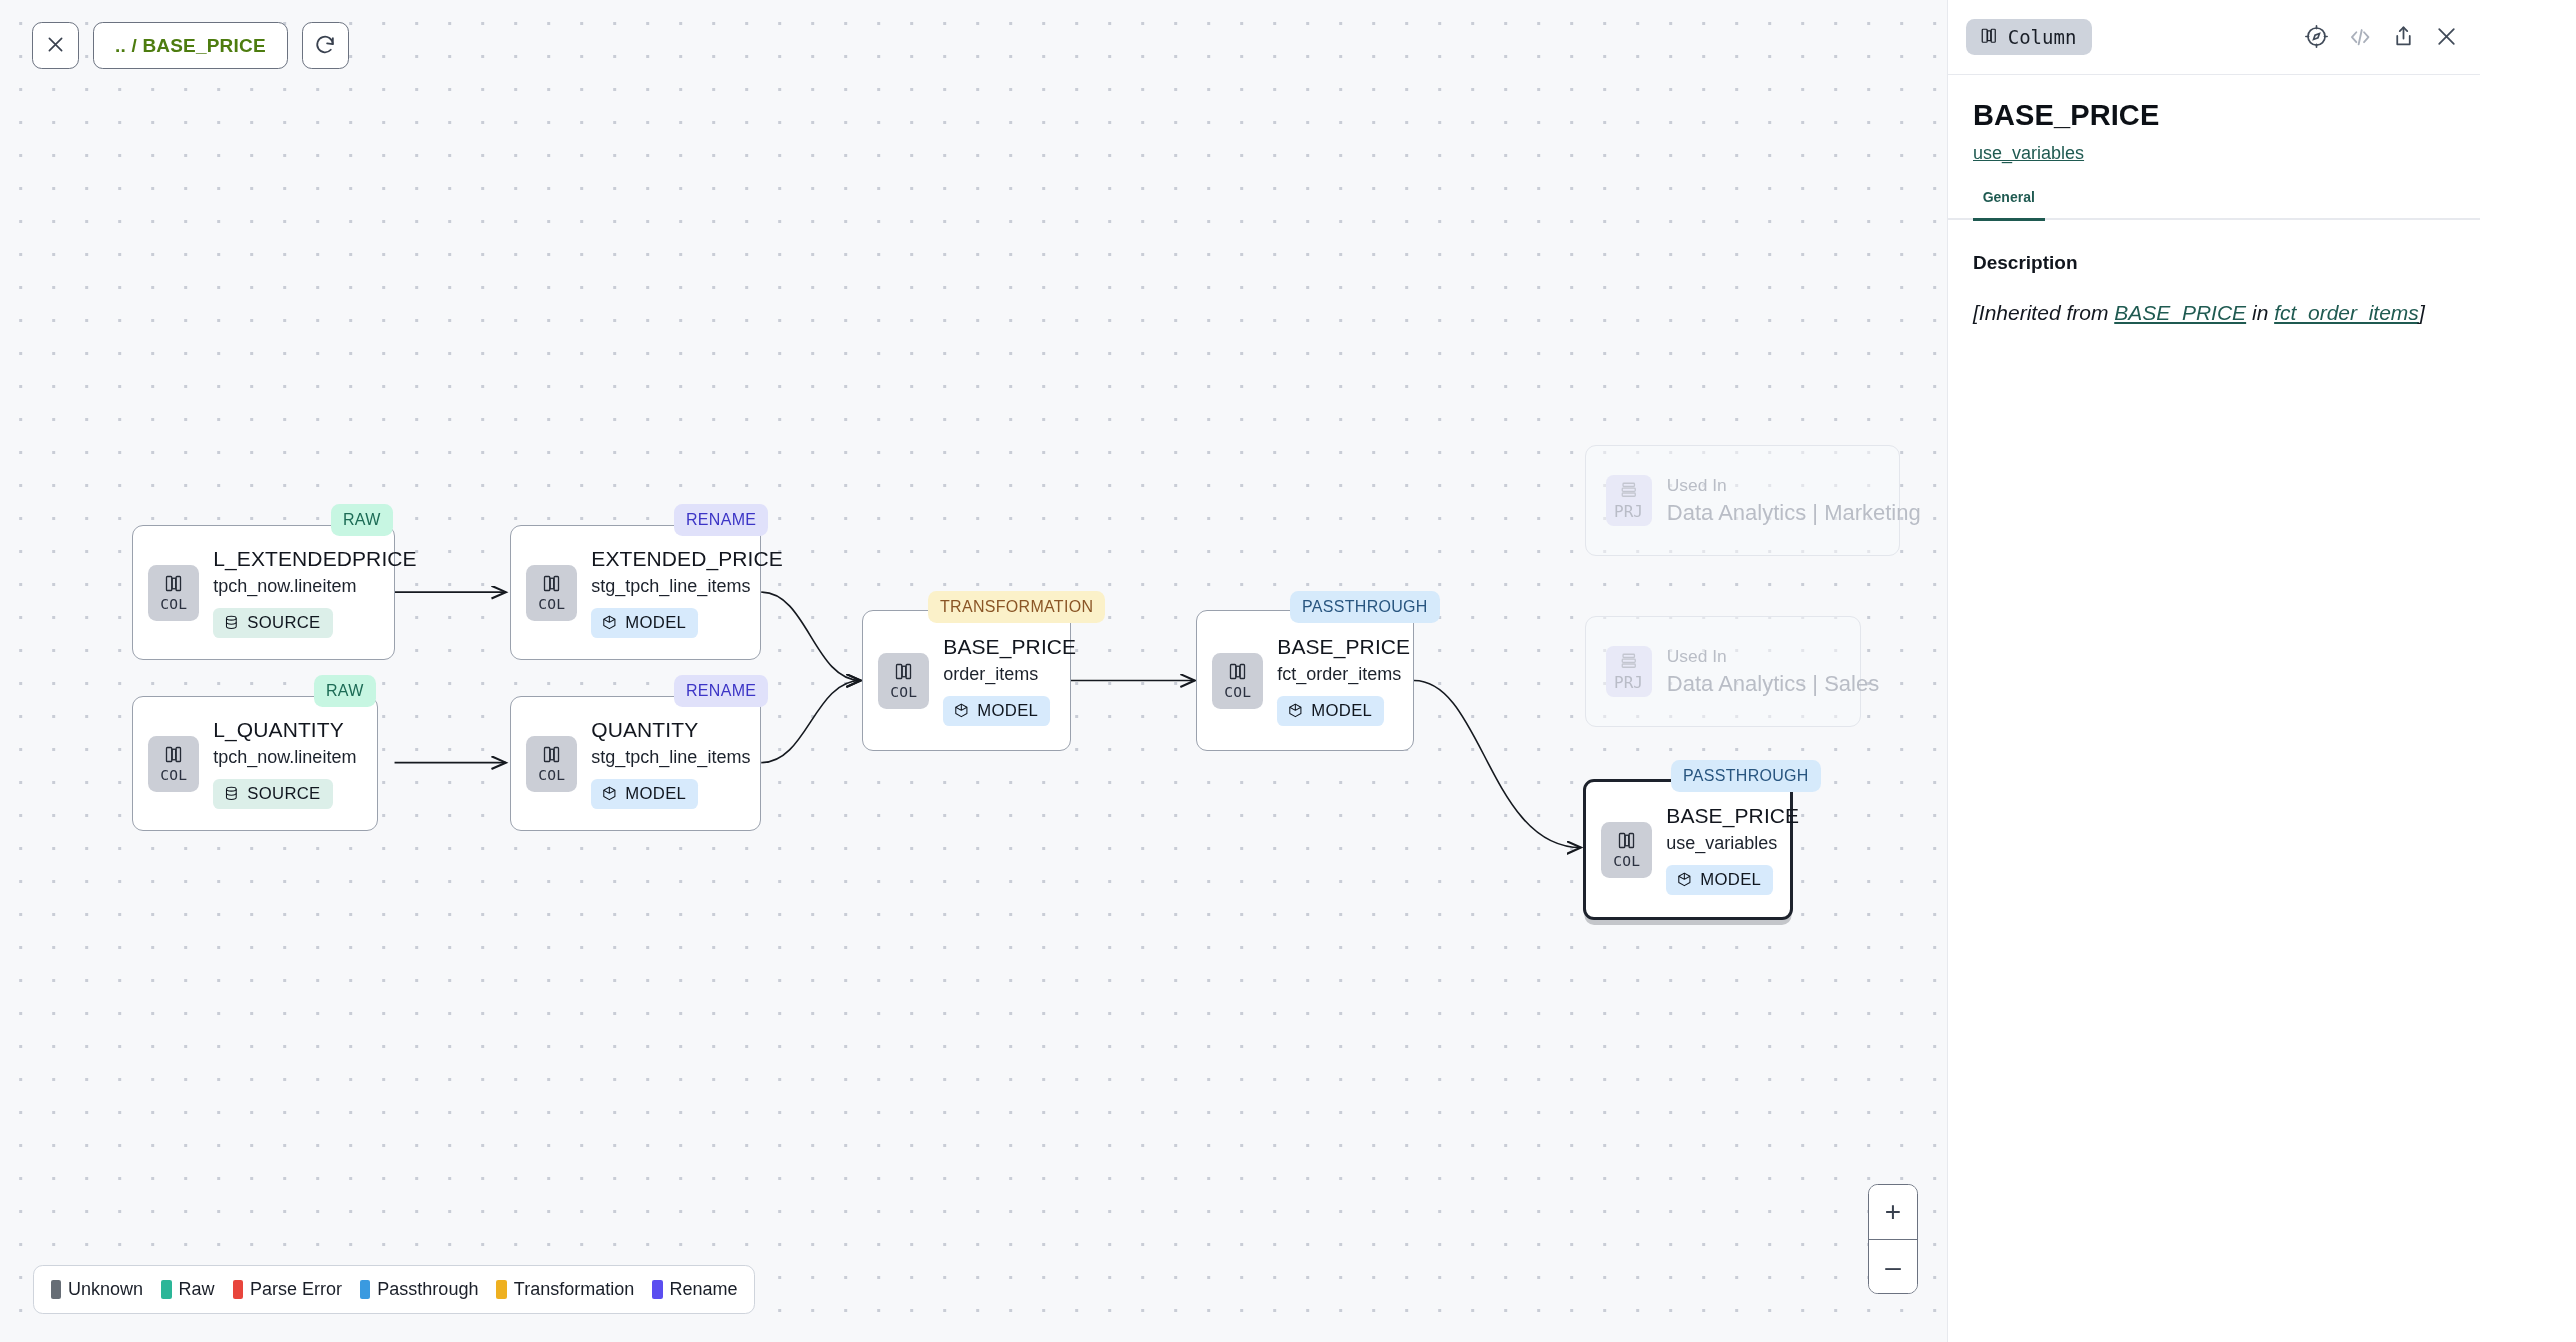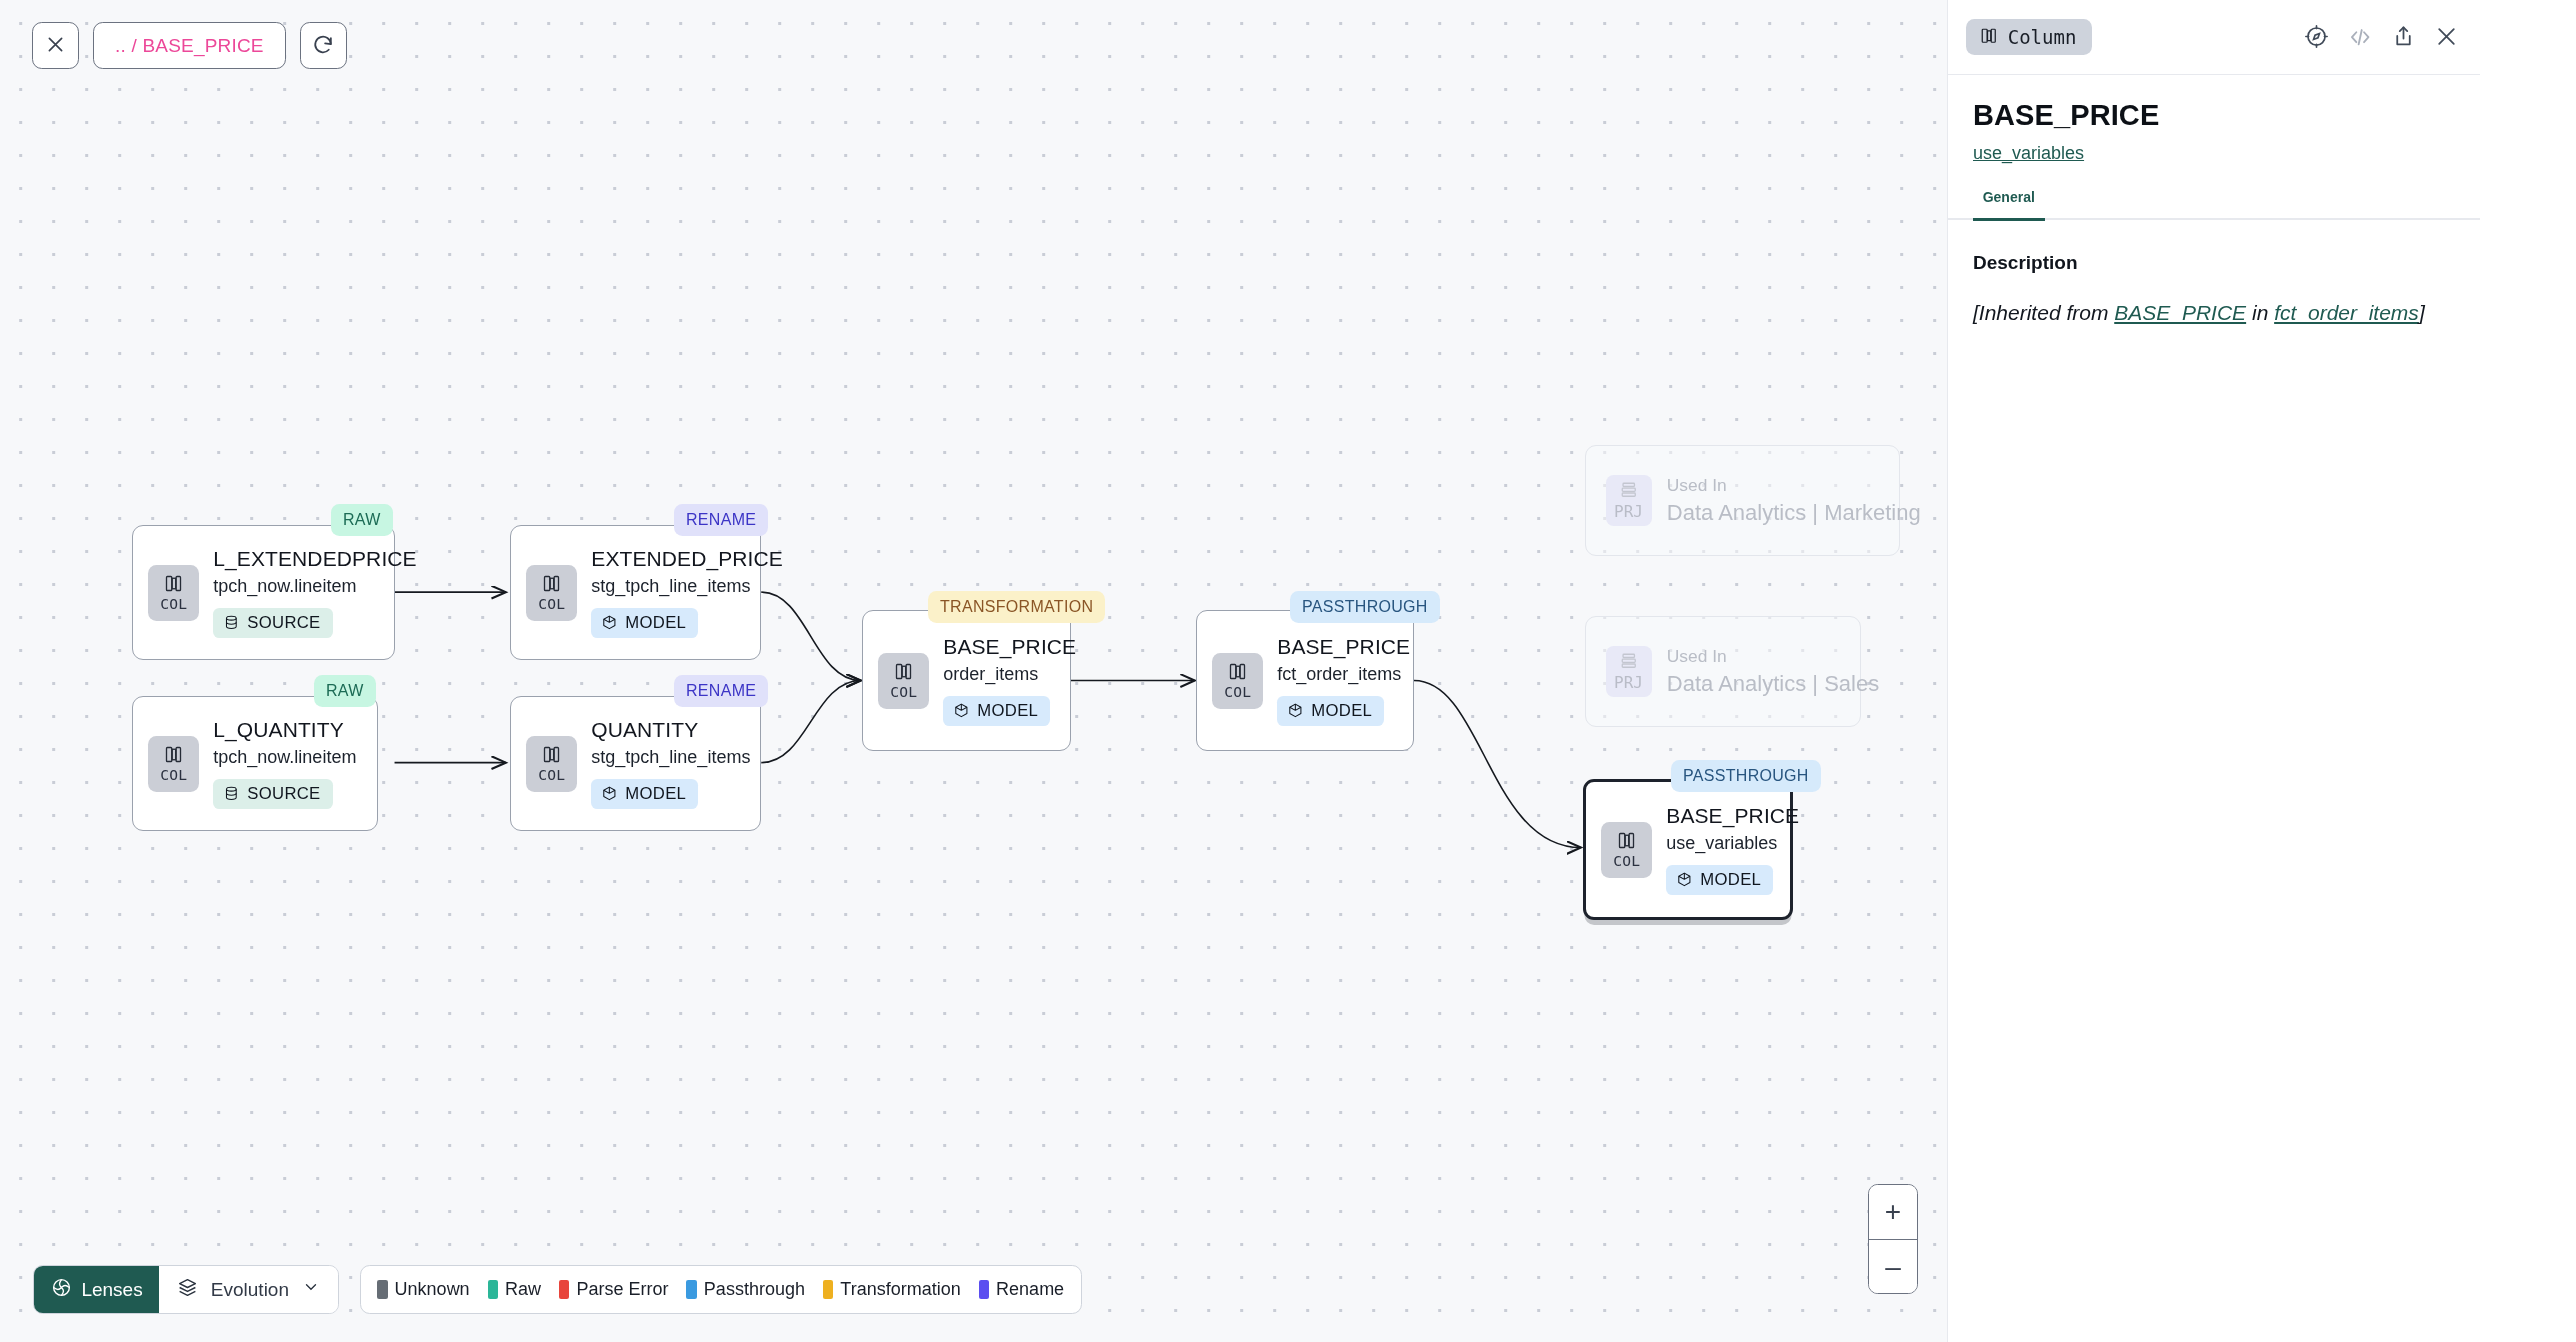--- a/index.html
+++ b/index.html
@@ -25,21 +25,21 @@
   }
 
   
   .tl-bar { position: absolute; left: 32px; top: 22px; display: flex; align-items: center; gap: 14px; z-index: 40; }
   .tl-btn {
     background: #fff; border: 1.5px solid #6b7280; border-radius: 9.7px;
     height: 47px; display: flex; align-items: center; justify-content: center;
     color: #39414f; cursor: pointer;
   }
   .tl-btn.sq { width: 47px; }
-  .tl-crumb { padding: 0 21px; font-size: 19px; color: #ec4899; letter-spacing: 0.2px; white-space: nowrap; }
+  .tl-crumb { padding: 0 21px; font-size: 19px; color: #4d7c0f; letter-spacing: 0.2px; white-space: nowrap; font-weight: bold; }
 
   
   .node {
     position: absolute; background: #fff; border: 1.5px solid #9aa1ad;
     border-radius: 11px; z-index: 20;
   }
   .node.selected { border: 3.1px solid #1d222c; box-shadow: 0 6.3px 0 -1.4px rgba(20,24,33,.22); }
   .node-inner { display: flex; align-items: center; height: 100%; padding: 0 18px 0 15.3px; gap: 14px; }
   .kind-chip {
     width: 51px; height: 56px; background: #cbced6; border-radius: 8.4px;
@@ -401,46 +401,20 @@
         </div>
       </div>
     </div>
 
     <div class="zoomctl">
       <button>+</button>
       <button>–</button>
     </div>
 
     <div class="bottombar">
-      <div class="lensgroup">
-        <div class="lens-btn">
-          <span>
-            <svg width="21" height="21" viewBox="0 0 24 24" fill="none" stroke="#fff" stroke-width="1.6">
-                <circle cx="12" cy="12" r="9"></circle>
-                <path d="M12 3 C9 7 9 9 12 12 M21 12 C17 9 15 9 12 12 M12 21 C15 17 15 15 12 12 M3 12 C7 15 9 15 12 12"></path>
-              </svg>
-          </span>
-          <span>Lenses</span>
-        </div>
-        <div class="evo-btn">
-          <span>
-            <svg width="21" height="21" viewBox="0 0 24 24" fill="none" stroke="#2c3440" stroke-width="1.6" stroke-linejoin="round">
-                <path d="M12 3 L21 7.5 L12 12 L3 7.5 Z"></path>
-                <path d="M3 12 L12 16.5 L21 12"></path>
-                <path d="M3 16.5 L12 21 L21 16.5"></path>
-              </svg>
-          </span>
-          <span>Evolution</span>
-          <span>
-            <svg width="18" height="18" viewBox="0 0 24 24" fill="none" stroke="#2c3440" stroke-width="1.8" stroke-linecap="round">
-                <path d="M6 9 L12 15 L18 9"></path>
-              </svg>
-          </span>
-        </div>
-      </div>
 
       <div class="legend">
         <div class="leg-item">
           <span class="leg-sw" style="background:#666d75"></span>
           <span>Unknown</span>
         </div>
         <div class="leg-item">
           <span class="leg-sw" style="background:#2bb698"></span>
           <span>Raw</span>
         </div>

